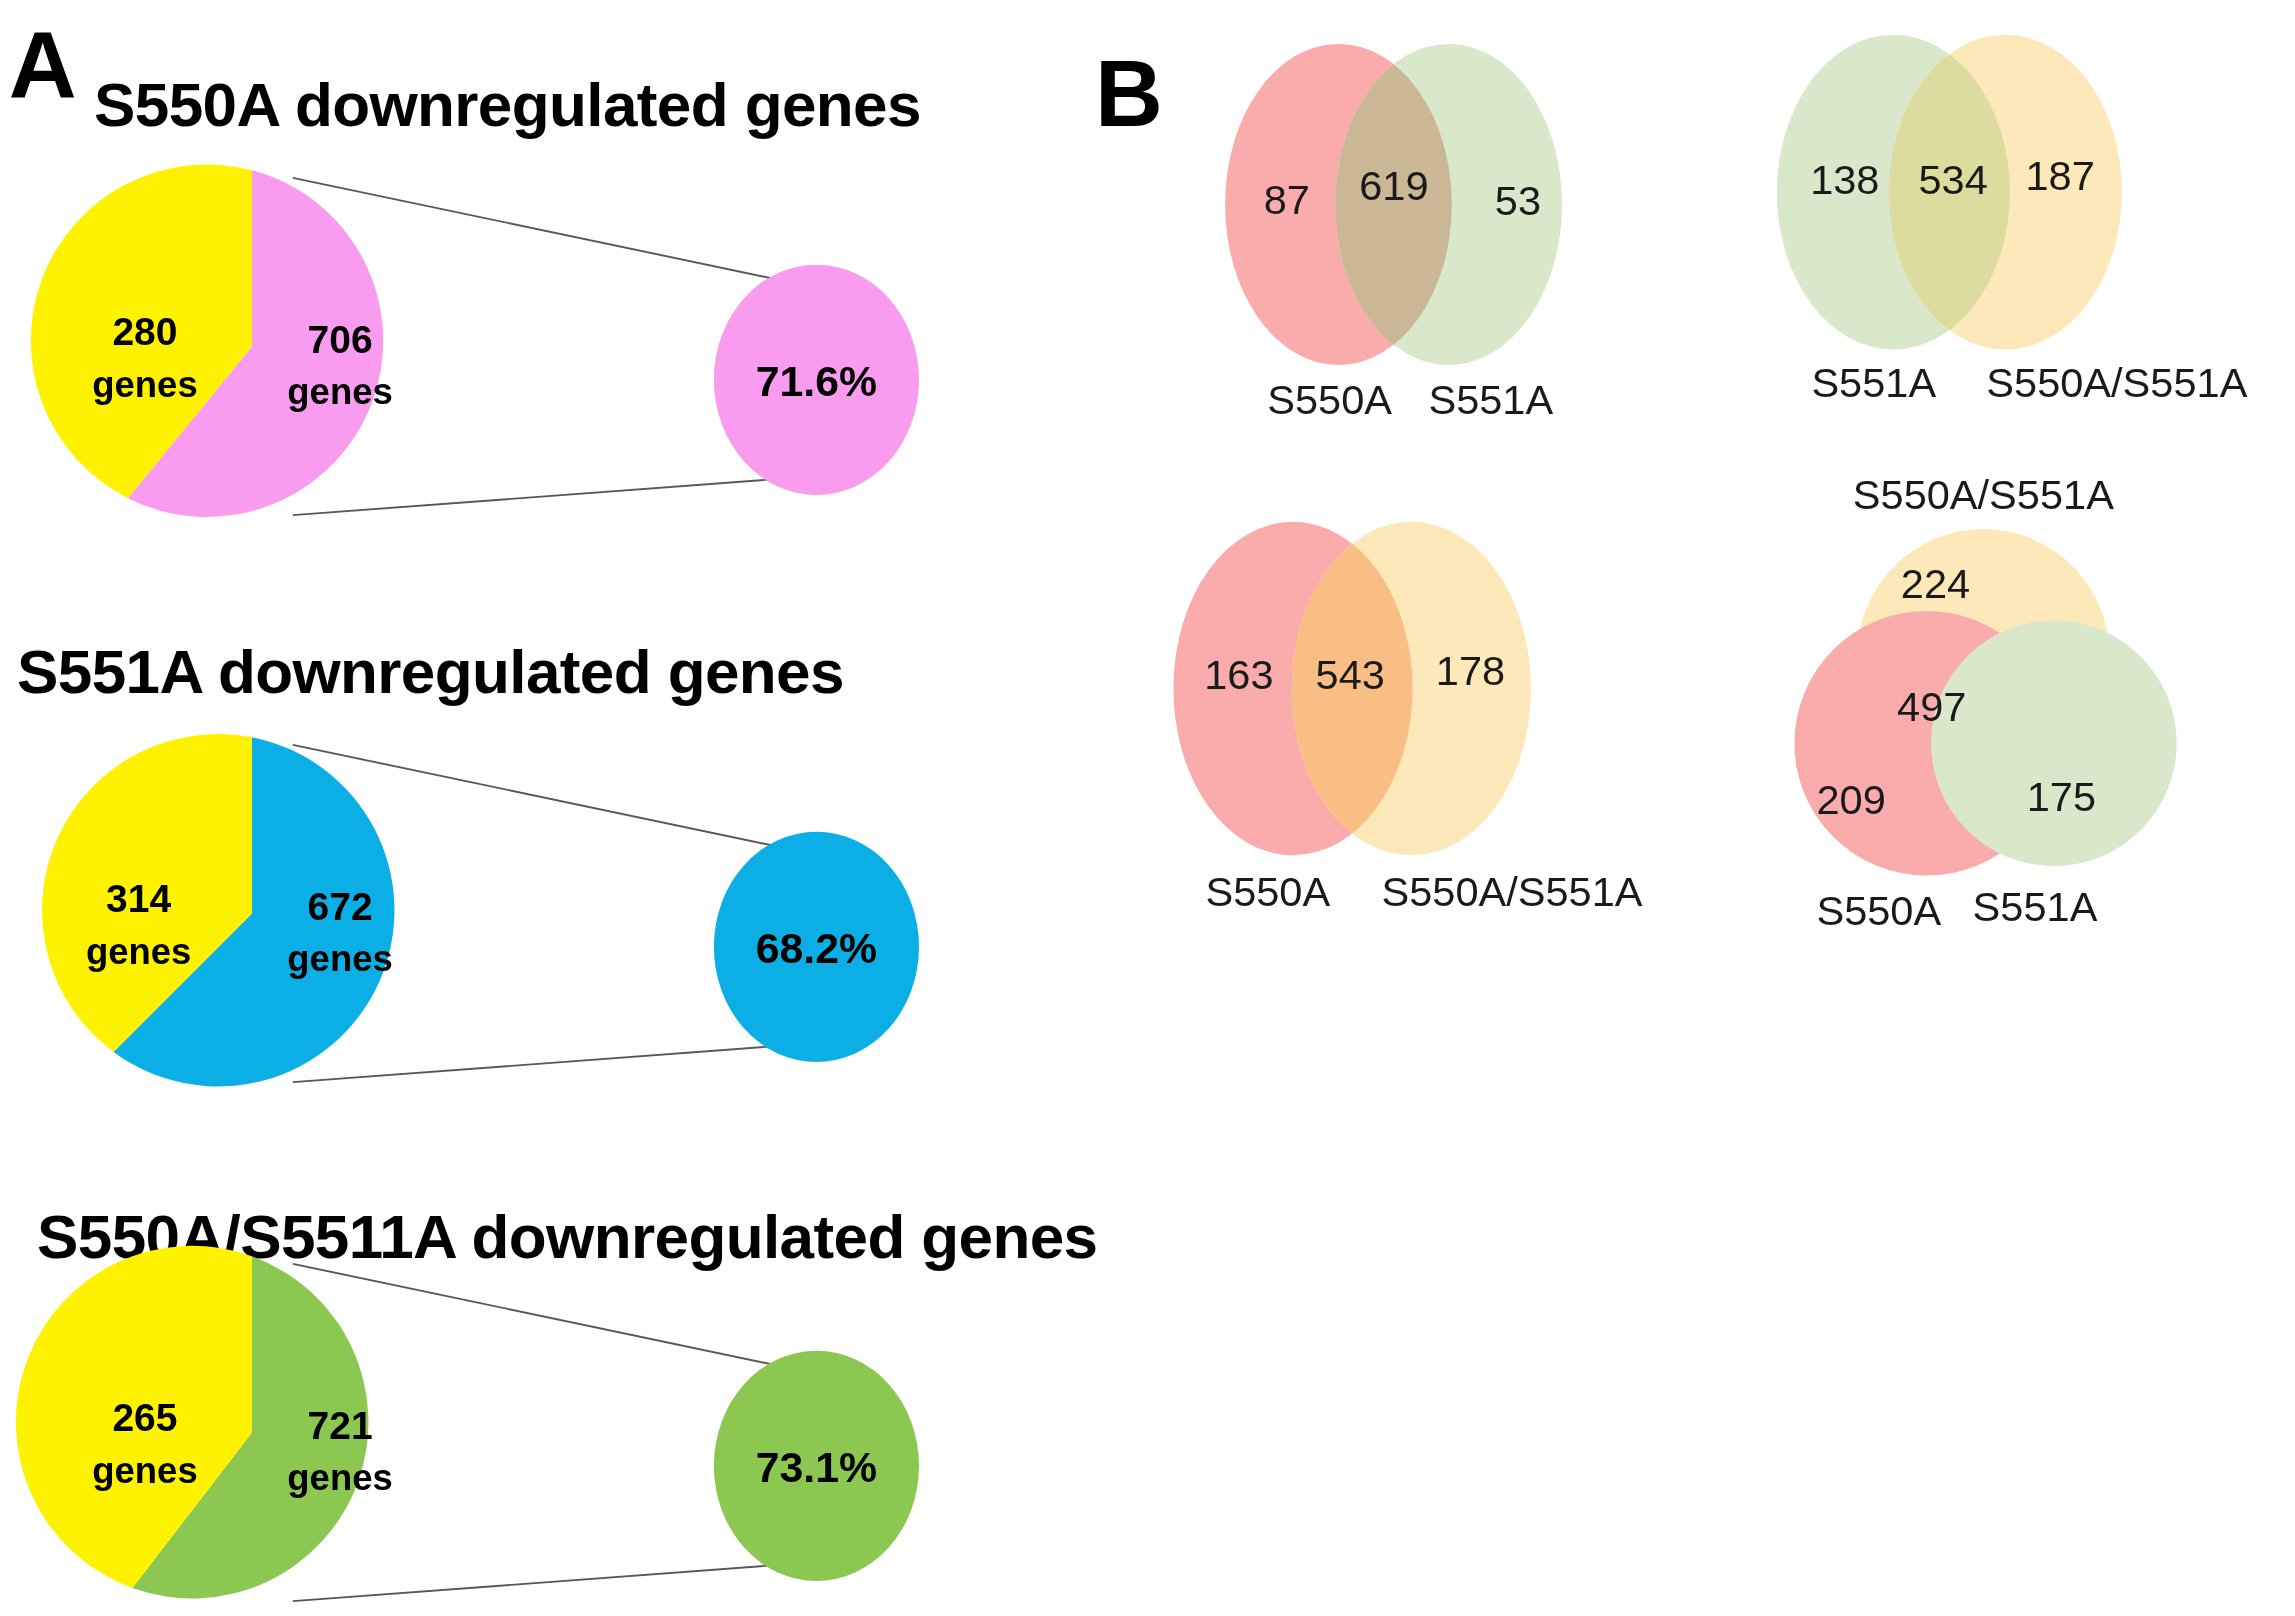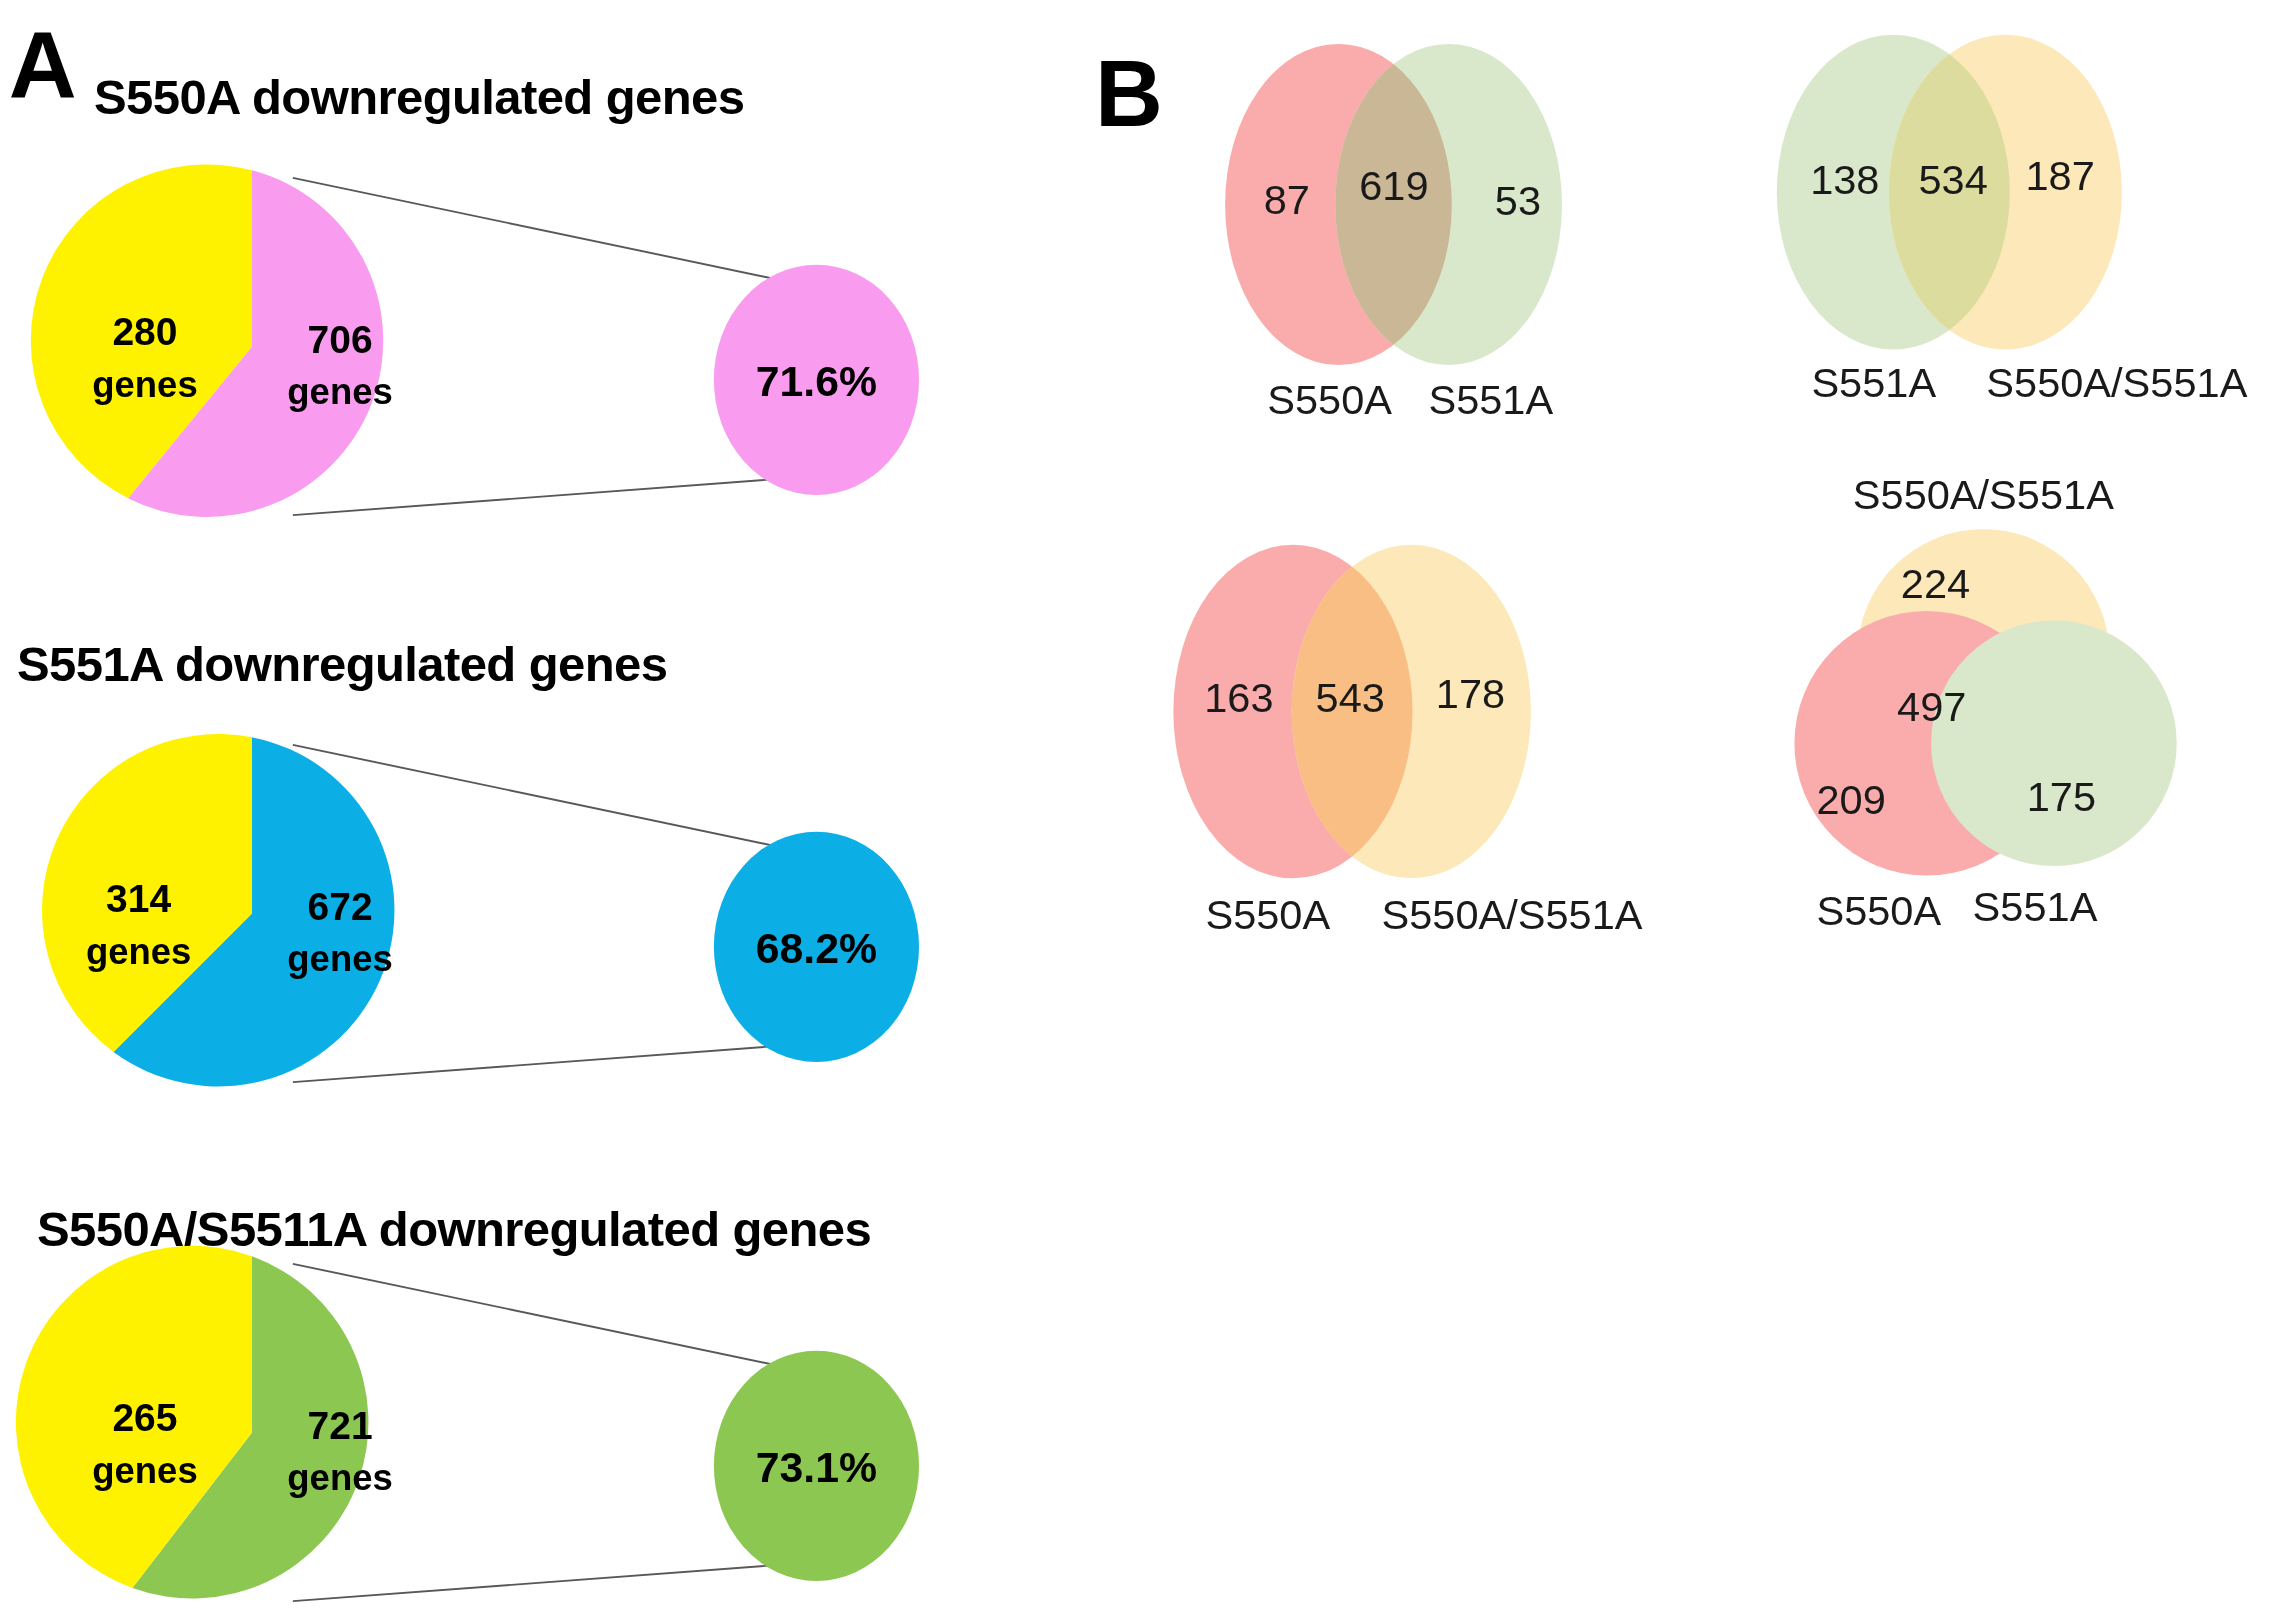--- a/index.html
+++ b/index.html
@@ -1,21 +1,21 @@
 <!DOCTYPE html>
 <html style="font-size:10px"><head>
 <meta charset="utf-8">
 <style>
   html,body{margin:0;padding:0;background:#ffffff;}
   body{width:2295px;height:1616px;position:relative;overflow:hidden;
        font-family:"Liberation Sans", sans-serif;color:#000;}
   .panel-letter{position:absolute;font-weight:bold;font-size:94px;line-height:1;letter-spacing:-1.3px;}
   #panel-a-letter{left:8.8px;top:19px;}
   #panel-b-letter{left:1095px;top:47px;}
-  .pie-title{position:absolute;font-weight:bold;font-size:49px;white-space:nowrap;letter-spacing:-0.6px;}
+  .pie-title{position:absolute;font-weight:bold;font-size:62px;white-space:nowrap;letter-spacing:-0.6px;}
   .pie-block{position:absolute;}
   .venn-block{position:absolute;}
   svg{display:block;overflow:visible;}
   .pielabel{font-family:"Liberation Sans",sans-serif;font-weight:bold;font-size:62px;fill:#000;text-anchor:middle;}
   .pielabel.sm{font-size:58px;}
   .pctlabel{font-family:"Liberation Sans",sans-serif;font-weight:bold;font-size:68px;fill:#000;text-anchor:middle;}
   .vnum{font-family:"Liberation Sans",sans-serif;font-weight:normal;font-size:66px;fill:#1a1a1a;text-anchor:middle;}
   .vlab{font-family:"Liberation Sans",sans-serif;font-weight:normal;font-size:66px;fill:#1a1a1a;text-anchor:middle;}
   .leader{stroke:#58585a;stroke-width:3;fill:none;}
 </style>
@@ -111,21 +111,21 @@
       <ellipse cx="423" cy="275" rx="185" ry="250" fill="#DCDC9E"></ellipse>
     </g>
     <text class="vnum" x="168" y="278">138</text>
     <text class="vnum" x="340" y="278">534</text>
     <text class="vnum" x="510" y="272">187</text>
     <text class="vlab" x="214" y="600">S551A</text>
     <text class="vlab" x="600" y="600">S550A/S551A</text>
   </svg>
 </div>
 
-<div class="venn-block" style="left:1128px;top:529px;">
+<div class="venn-block" style="left:1128px;top:506px;">
   <svg width="554" height="428" viewBox="0 0 880 680">
     <defs>
       <clipPath id="clipA3">
           <ellipse cx="262" cy="290" rx="190" ry="265"></ellipse>
         </clipPath>
     </defs>
     <ellipse cx="262" cy="290" rx="190" ry="265" fill="#FAACAC"></ellipse>
     <ellipse cx="450" cy="290" rx="190" ry="265" fill="#FCE8B8"></ellipse>
     <g clip-path="url(#clipA3)">
       <ellipse cx="450" cy="290" rx="190" ry="265" fill="#F8BE84"></ellipse>

